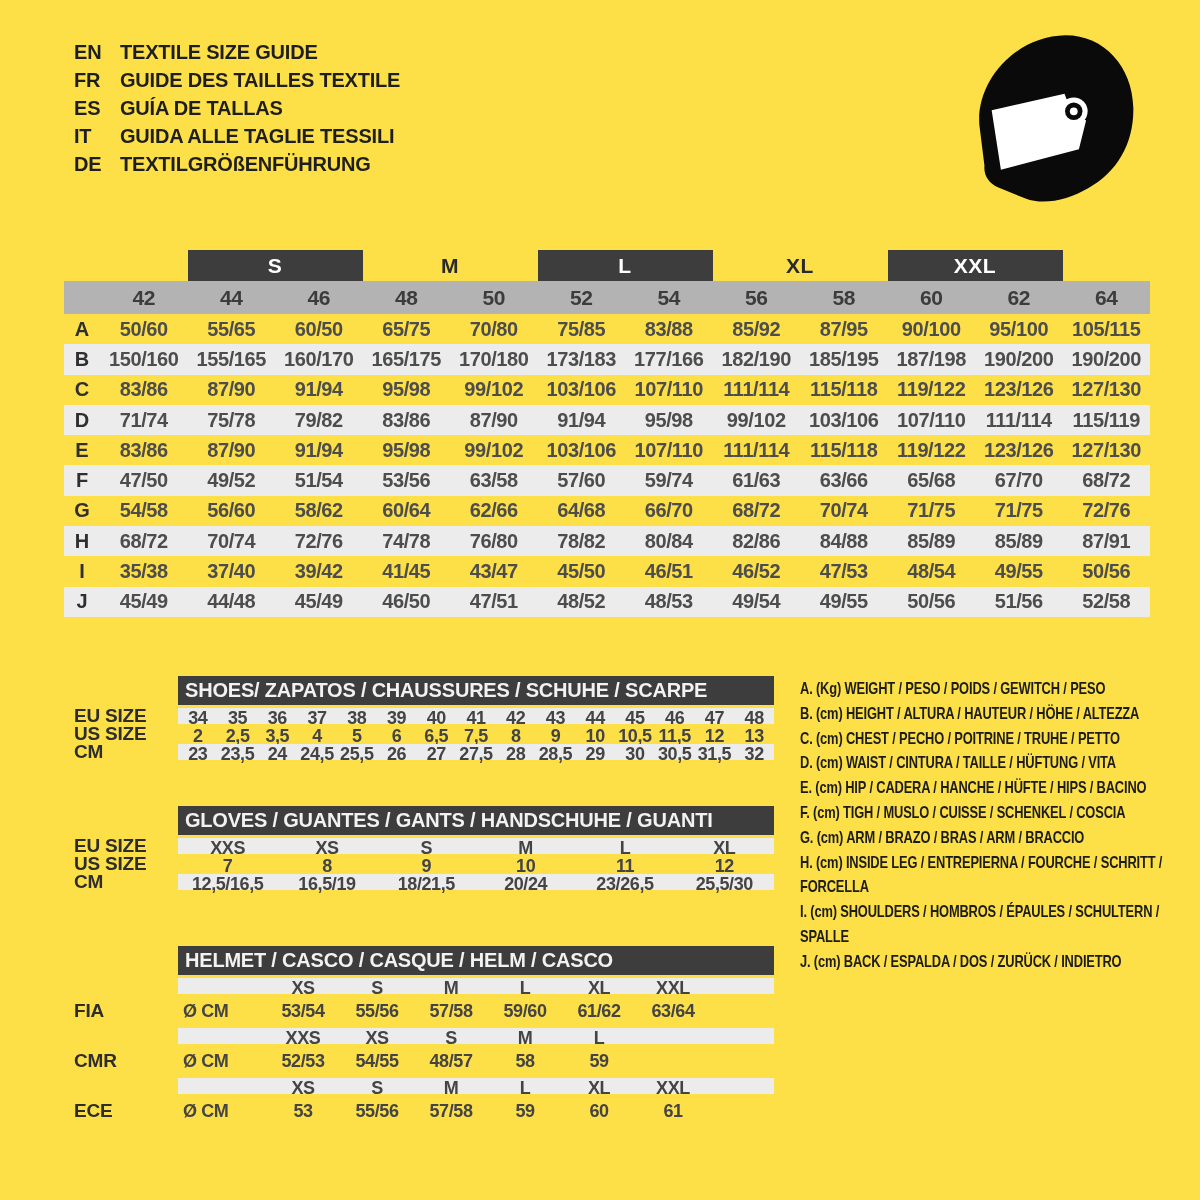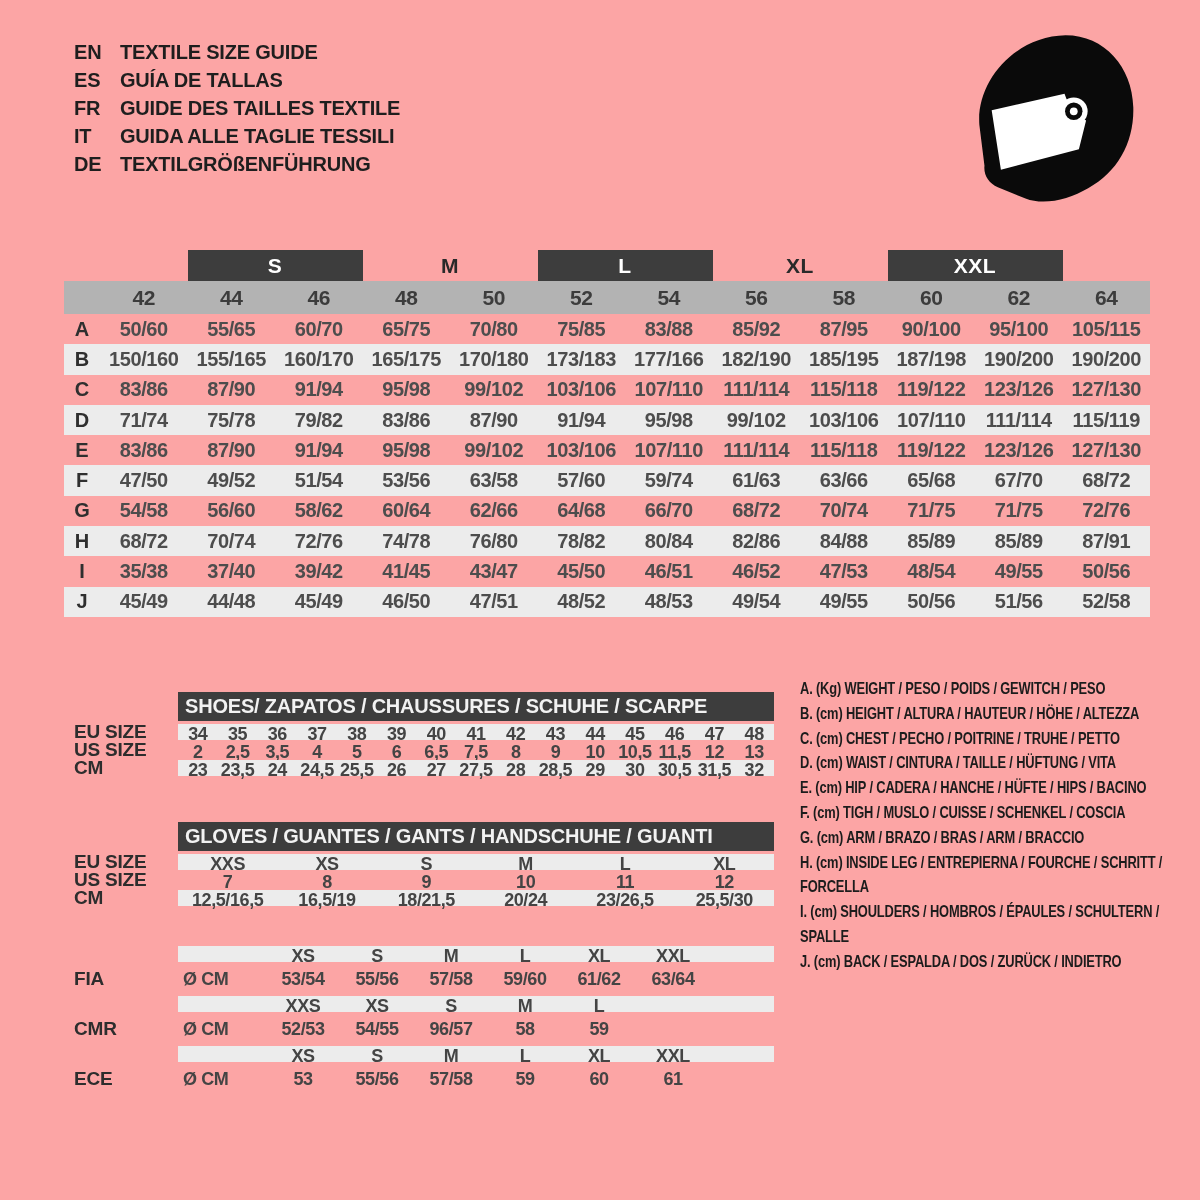--- a/index.html
+++ b/index.html
@@ -6,21 +6,21 @@
     --dark-bar:#3d3d3d;
     --band-grey:#b3b3b3;
     --stripe-grey:#ececec;
     --text-dark:#222222;
     --text-value:#4d4d4d;
     --icon-black:#0a0a0a;
   }
   *{box-sizing:border-box;margin:0;padding:0;}
   html,body{background:#ffffff;}
   body{width:1200px;height:1200px;font-family:"Liberation Sans","DejaVu Sans",sans-serif;font-weight:700;color:var(--text-dark);}
-  .page{position:relative;width:1200px;height:1200px;background:#fca5a5;overflow:hidden;}
+  .page{position:relative;width:1200px;height:1200px;background:#fde047;overflow:hidden;}
 
   
   .lang-list{position:absolute;left:74px;top:38px;}
   .lang-row{display:flex;height:28px;align-items:center;font-size:20px;letter-spacing:-0.2px;color:#1e1e1e;}
   .lang-code{width:46px;flex:0 0 46px;}
   .lang-title{white-space:nowrap;}
 
   
   .helmet-icon{position:absolute;left:966px;top:22px;width:195px;height:195px;}
 
@@ -31,21 +31,21 @@
   .size-box{background:var(--dark-bar);color:#fff;text-align:center;font-size:21px;height:31px;line-height:31px;letter-spacing:0.5px;}
   .size-plain{color:#2a2a2a;text-align:center;font-size:21px;letter-spacing:0.5px;}
   .band-row{height:33px;background:var(--band-grey);font-size:21px;color:#3c3c3c;}
   .data-row{height:30.3px;font-size:20px;color:var(--text-value);}
   .data-row.alt{background:var(--stripe-grey);}
   .row-label{text-align:center;font-size:20px;color:#2f2f2f;}
   .cell{text-align:center;letter-spacing:-0.4px;white-space:nowrap;overflow:visible;}
 
   
   .section{position:absolute;left:178px;width:596px;}
-  .sec-title{background:var(--dark-bar);color:#f2f2f2;font-size:20px;height:29px;line-height:29px;padding-left:7px;margin-bottom:3px;letter-spacing:-0.2px;white-space:nowrap;margin-top:16px;}
+  .sec-title{background:var(--dark-bar);color:#f2f2f2;font-size:20px;height:29px;line-height:29px;padding-left:7px;margin-bottom:3px;letter-spacing:-0.2px;white-space:nowrap;}
   .srow{position:relative;display:grid;align-items:center;height:16px;margin-bottom:2px;font-size:18px;color:#444;}
   .srow.band{background:var(--stripe-grey);}
   .srow.hdata{height:30px;}
   .shoes-grid{grid-template-columns:repeat(15,1fr);}
   .gloves-grid{grid-template-columns:repeat(6,1fr);}
   .helmet-grid{grid-template-columns:88px repeat(6,74px) 1fr;}
   .srow .first{text-align:left;padding-left:5px;}
   .outer-label{position:absolute;left:-104px;top:50%;transform:translateY(-50%);width:100px;font-size:19px;color:#2d2d2d;text-align:left;white-space:nowrap;letter-spacing:-0.2px;}
   .sec-shoes{top:676px;}
   .sec-gloves{top:806px;}
@@ -59,26 +59,26 @@
 <body>
 
 <div class="page">
 
   <div class="lang-list">
       <div class="lang-row">
         <span class="lang-code">EN</span>
         <span class="lang-title">TEXTILE SIZE GUIDE</span>
       </div>
       <div class="lang-row">
+        <span class="lang-code">FR</span>
+        <span class="lang-title">GUIDE DES TAILLES TEXTILE</span>
+      </div>
+      <div class="lang-row">
         <span class="lang-code">ES</span>
         <span class="lang-title">GUÍA DE TALLAS</span>
-      </div>
-      <div class="lang-row">
-        <span class="lang-code">FR</span>
-        <span class="lang-title">GUIDE DES TAILLES TEXTILE</span>
       </div>
       <div class="lang-row">
         <span class="lang-code">IT</span>
         <span class="lang-title">GUIDA ALLE TAGLIE TESSILI</span>
       </div>
       <div class="lang-row">
         <span class="lang-code">DE</span>
         <span class="lang-title">TEXTILGRÖßENFÜHRUNG</span>
       </div>
     </div>
@@ -112,21 +112,21 @@
         <div class="cell">58</div>
         <div class="cell">60</div>
         <div class="cell">62</div>
         <div class="cell">64</div>
       </div>
     <div>
         <div class="mrow data-row">
           <div class="row-label">A</div>
           <div class="cell">50/60</div>
           <div class="cell">55/65</div>
-          <div class="cell">60/70</div>
+          <div class="cell">60/50</div>
           <div class="cell">65/75</div>
           <div class="cell">70/80</div>
           <div class="cell">75/85</div>
           <div class="cell">83/88</div>
           <div class="cell">85/92</div>
           <div class="cell">87/95</div>
           <div class="cell">90/100</div>
           <div class="cell">95/100</div>
           <div class="cell">105/115</div>
         </div>
@@ -355,20 +355,21 @@
           <div class="cell">16,5/19</div>
           <div class="cell">18/21,5</div>
           <div class="cell">20/24</div>
           <div class="cell">23/26,5</div>
           <div class="cell">25,5/30</div>
         </div>
       </div>
   </div>
 
   <div class="section sec-helmet">
+    <div class="sec-title">HELMET / CASCO / CASQUE / HELM / CASCO</div>
     <div>
         <div class="srow helmet-grid band">
           <div class="cell"></div>
           <div class="cell">XS</div>
           <div class="cell">S</div>
           <div class="cell">M</div>
           <div class="cell">L</div>
           <div class="cell">XL</div>
           <div class="cell">XXL</div>
         </div>
@@ -389,21 +390,21 @@
           <div class="cell">S</div>
           <div class="cell">M</div>
           <div class="cell">L</div>
           <div class="cell"></div>
         </div>
         <div class="srow helmet-grid hdata">
           <div class="outer-label">CMR</div>
           <div class="cell first">Ø CM</div>
           <div class="cell">52/53</div>
           <div class="cell">54/55</div>
-          <div class="cell">96/57</div>
+          <div class="cell">48/57</div>
           <div class="cell">58</div>
           <div class="cell">59</div>
           <div class="cell"></div>
         </div>
         <div class="srow helmet-grid band">
           <div class="cell"></div>
           <div class="cell">XS</div>
           <div class="cell">S</div>
           <div class="cell">M</div>
           <div class="cell">L</div>

